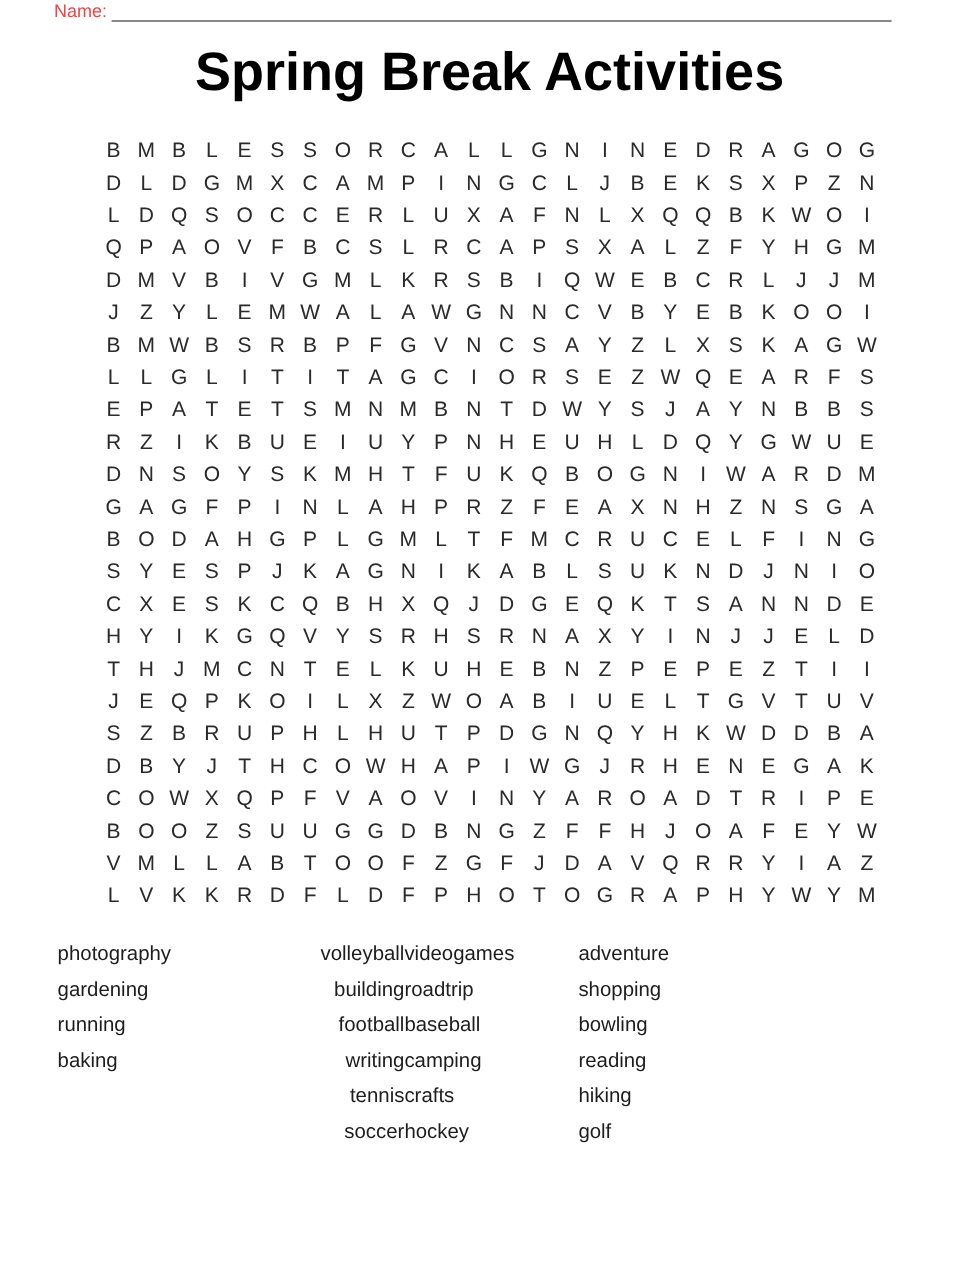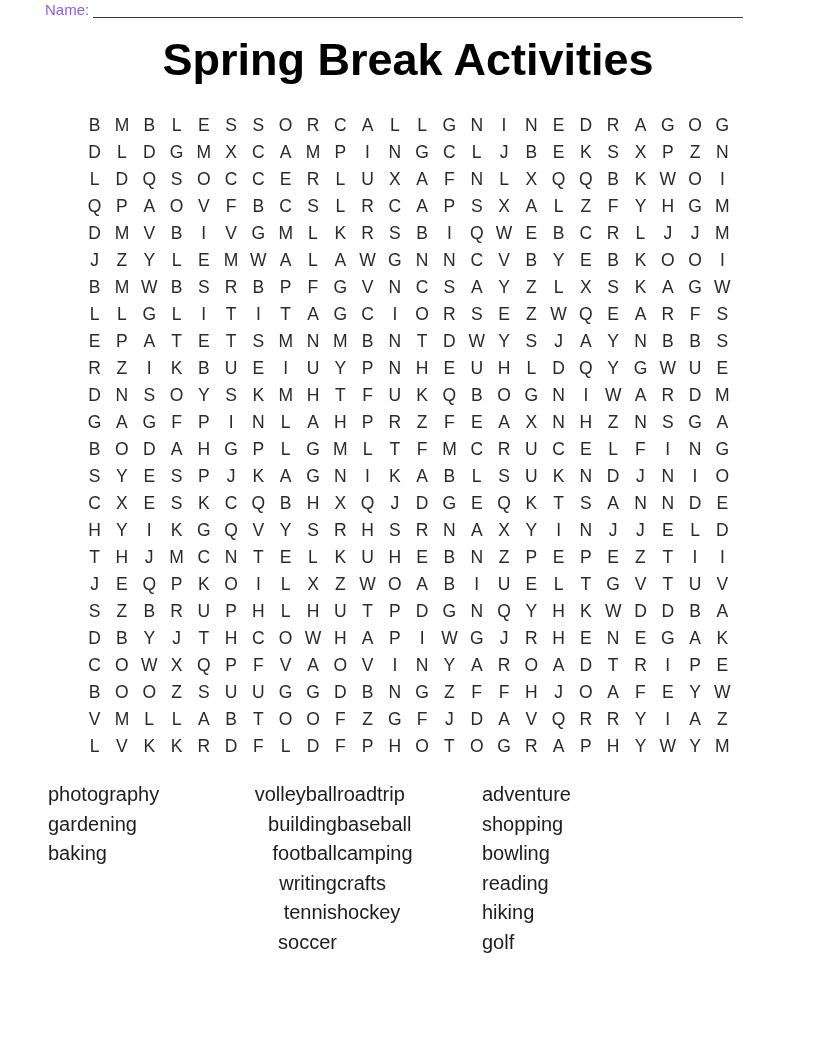--- a/index.html
+++ b/index.html
@@ -18,21 +18,21 @@
   .name-row {
     position: absolute;
     left: 45px;
     top: 1px;
     width: 698px;
     display: flex;
     align-items: flex-end;
   }
   .name-label {
     font-size: 15px;
-    color: #8b5cf6;
+    color: #ef4444;
     line-height: 17px;
     flex: 0 0 auto;
   }
   .name-line {
     flex: 1 1 auto;
     height: 15px;
     margin-left: 4px;
     border-bottom: 1.5px solid #3a3a3a;
   }
   .puzzle-title {
@@ -74,21 +74,21 @@
     display: flex;
     align-items: flex-start;
   }
   .word-col { display: flex; flex-direction: column; }
   .word-col:nth-child(1) { width: 144px; }
   .word-col:nth-child(2) { width: 145px; align-items: flex-end; }
   .word-col:nth-child(3) { width: 145px; }
   .word-col:nth-child(4) { width: 141px; }
   .word-col:nth-child(5) { width: auto; font-family: Liberation Mono, monospace;  }
   .word-item {
-    font-size: 20px;
+    font-size: 17px;
     line-height: 29.6px;
     color: #1d1d1d;
     white-space: nowrap;
   }
 </style>
 </head>
 <body>
 
 <div class="name-row">
   <span class="name-label">Name:</span>
@@ -673,31 +673,33 @@
     <span class="grid-cell">Y</span>
     <span class="grid-cell">W</span>
     <span class="grid-cell">Y</span>
     <span class="grid-cell">M</span>
   </div>
 
 <div class="word-list" id="word-list">
     <div class="word-col">
       <span class="word-item">photography</span>
       <span class="word-item">gardening</span>
+      <span class="word-item">running</span>
       <span class="word-item">baking</span>
     </div>
     <div class="word-col">
       <span class="word-item">volleyball</span>
       <span class="word-item">building</span>
       <span class="word-item">football</span>
       <span class="word-item">writing</span>
       <span class="word-item">tennis</span>
       <span class="word-item">soccer</span>
     </div>
     <div class="word-col">
+      <span class="word-item">videogames</span>
       <span class="word-item">roadtrip</span>
       <span class="word-item">baseball</span>
       <span class="word-item">camping</span>
       <span class="word-item">crafts</span>
       <span class="word-item">hockey</span>
     </div>
     <div class="word-col">
       <span class="word-item">adventure</span>
       <span class="word-item">shopping</span>
       <span class="word-item">bowling</span>

